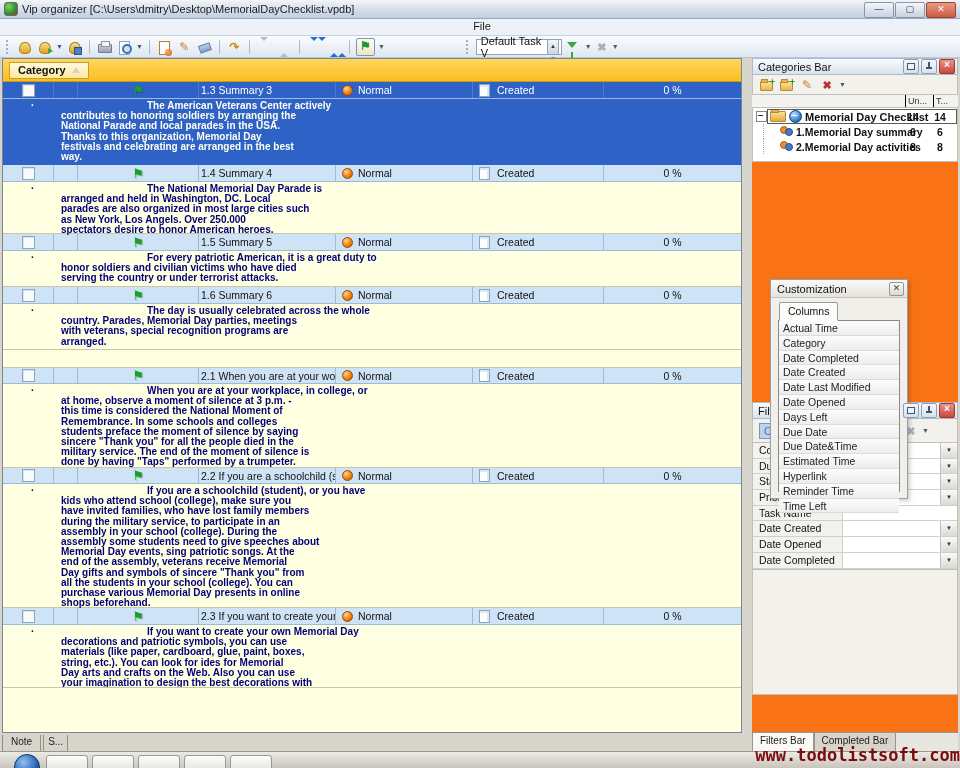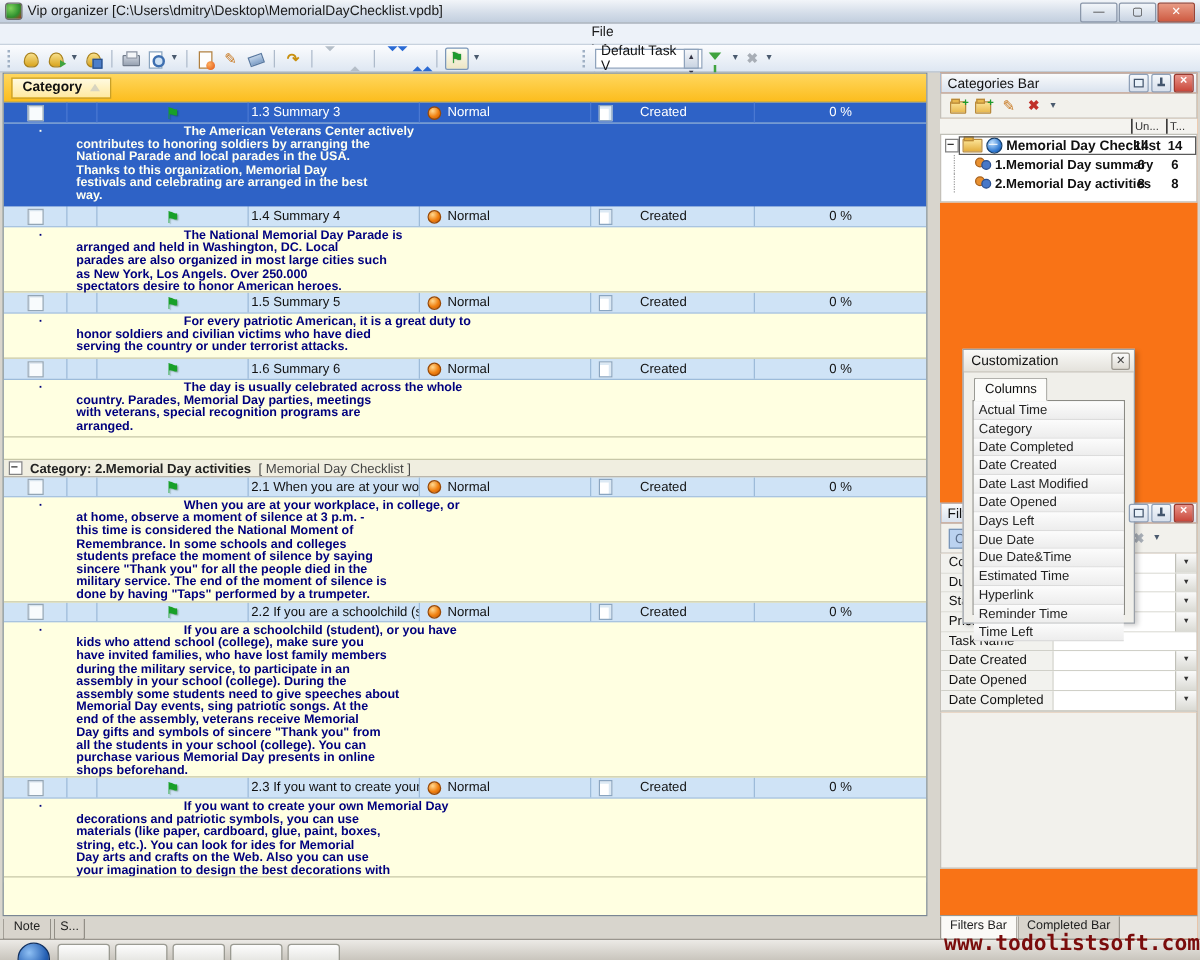--- a/index.html
+++ b/index.html
@@ -75,21 +75,21 @@
     border:1px solid #18407E;transform:rotate(45deg);}
   .hbtn{position:absolute;right:2px;top:1px;width:14px;height:12px;border:1px solid #9A9A9A;
     background:linear-gradient(#FAFAFA,#D6D6D6);font-size:6px;line-height:11px;color:#444;}
   .hsort{position:absolute;right:20px;top:4px;width:0;height:0;border-left:4px solid transparent;
     border-right:4px solid transparent;border-bottom:6px solid #C8C8C8;}
   .trow{display:flex;background:#CFE3F6;border-bottom:1px solid #9DBBD9;box-sizing:border-box;}
   .trow .cell{border-right:1px solid #9DBBD9;box-sizing:border-box;display:flex;align-items:center;
     font-size:10.5px;overflow:hidden;white-space:nowrap;}
   .c1{width:51px;justify-content:center;}.c2{width:24px;}.c3{width:121px;justify-content:center;}
   .c4{width:137px;padding-left:2px;}.c5{width:137px;padding-left:6px;gap:5px;}
-  .c6{width:131px;padding-left:6px;gap:22px;}.c7{width:137px;justify-content:center;border-right:none!important;}
+  .c6{width:131px;padding-left:6px;gap:7px;}.c7{width:137px;justify-content:center;border-right:none!important;}
   .trow.sel{background:#2E62C6;color:#FFFFFF;}
   .trow.sel .cell{border-right-color:#4A78D2;}
   .chk{width:11px;height:11px;background:#F8FBFD;border:1px solid #93A5B5;box-shadow:inset 1px 1px 0 #D8E4EE;}
   .iflag{color:#18A028;font-size:13px;line-height:13px;text-shadow:1px 1px 1px rgba(0,60,0,.35);}
   .iprio{width:11px;height:11px;border-radius:50%;background:radial-gradient(circle at 35% 30%,#FFD890,#F08010 55%,#C05808);
     border:1px solid #9A4A06;box-sizing:border-box;flex:0 0 auto;}
   .ipage{width:9px;height:11px;background:#FFFFFF;border:1px solid #8AA5C0;flex:0 0 auto;
     box-shadow:inset -2px 2px 0 #DCE9F4;}
   .nrow{position:relative;background:#FFFFE1;border-bottom:1px solid #C8C8A8;box-sizing:border-box;}
   .nrow .bullet{position:absolute;left:28px;top:1px;font-weight:bold;color:#00007E;font-size:10px;}
@@ -397,25 +397,20 @@
   <div class="nrow" id="n3">
     <span class="bullet">·</span>
     <div class="ntext">The day is usually celebrated across the whole
 country. Parades, Memorial Day parties, meetings
 with veterans, special recognition programs are
 arranged.</div>
   </div>
 
   <div class="emptyrow"></div>
 
-  <div class="catrow">
-    <span class="expbox"></span>
-    <span class="catlabel">Category: 2.Memorial Day activities</span>
-    <span class="catsuffix">[ Memorial Day Checklist ]</span>
-  </div>
 
   <div class="trow" style="height:16px">
     <div class="cell c1">
         <span class="chk"></span>
       </div>
     <div class="cell c2"></div>
     <div class="cell c3">
         <span class="iflag">⚑</span>
       </div>
     <div class="cell c4">2.1 When you are at your workplace,</div>

